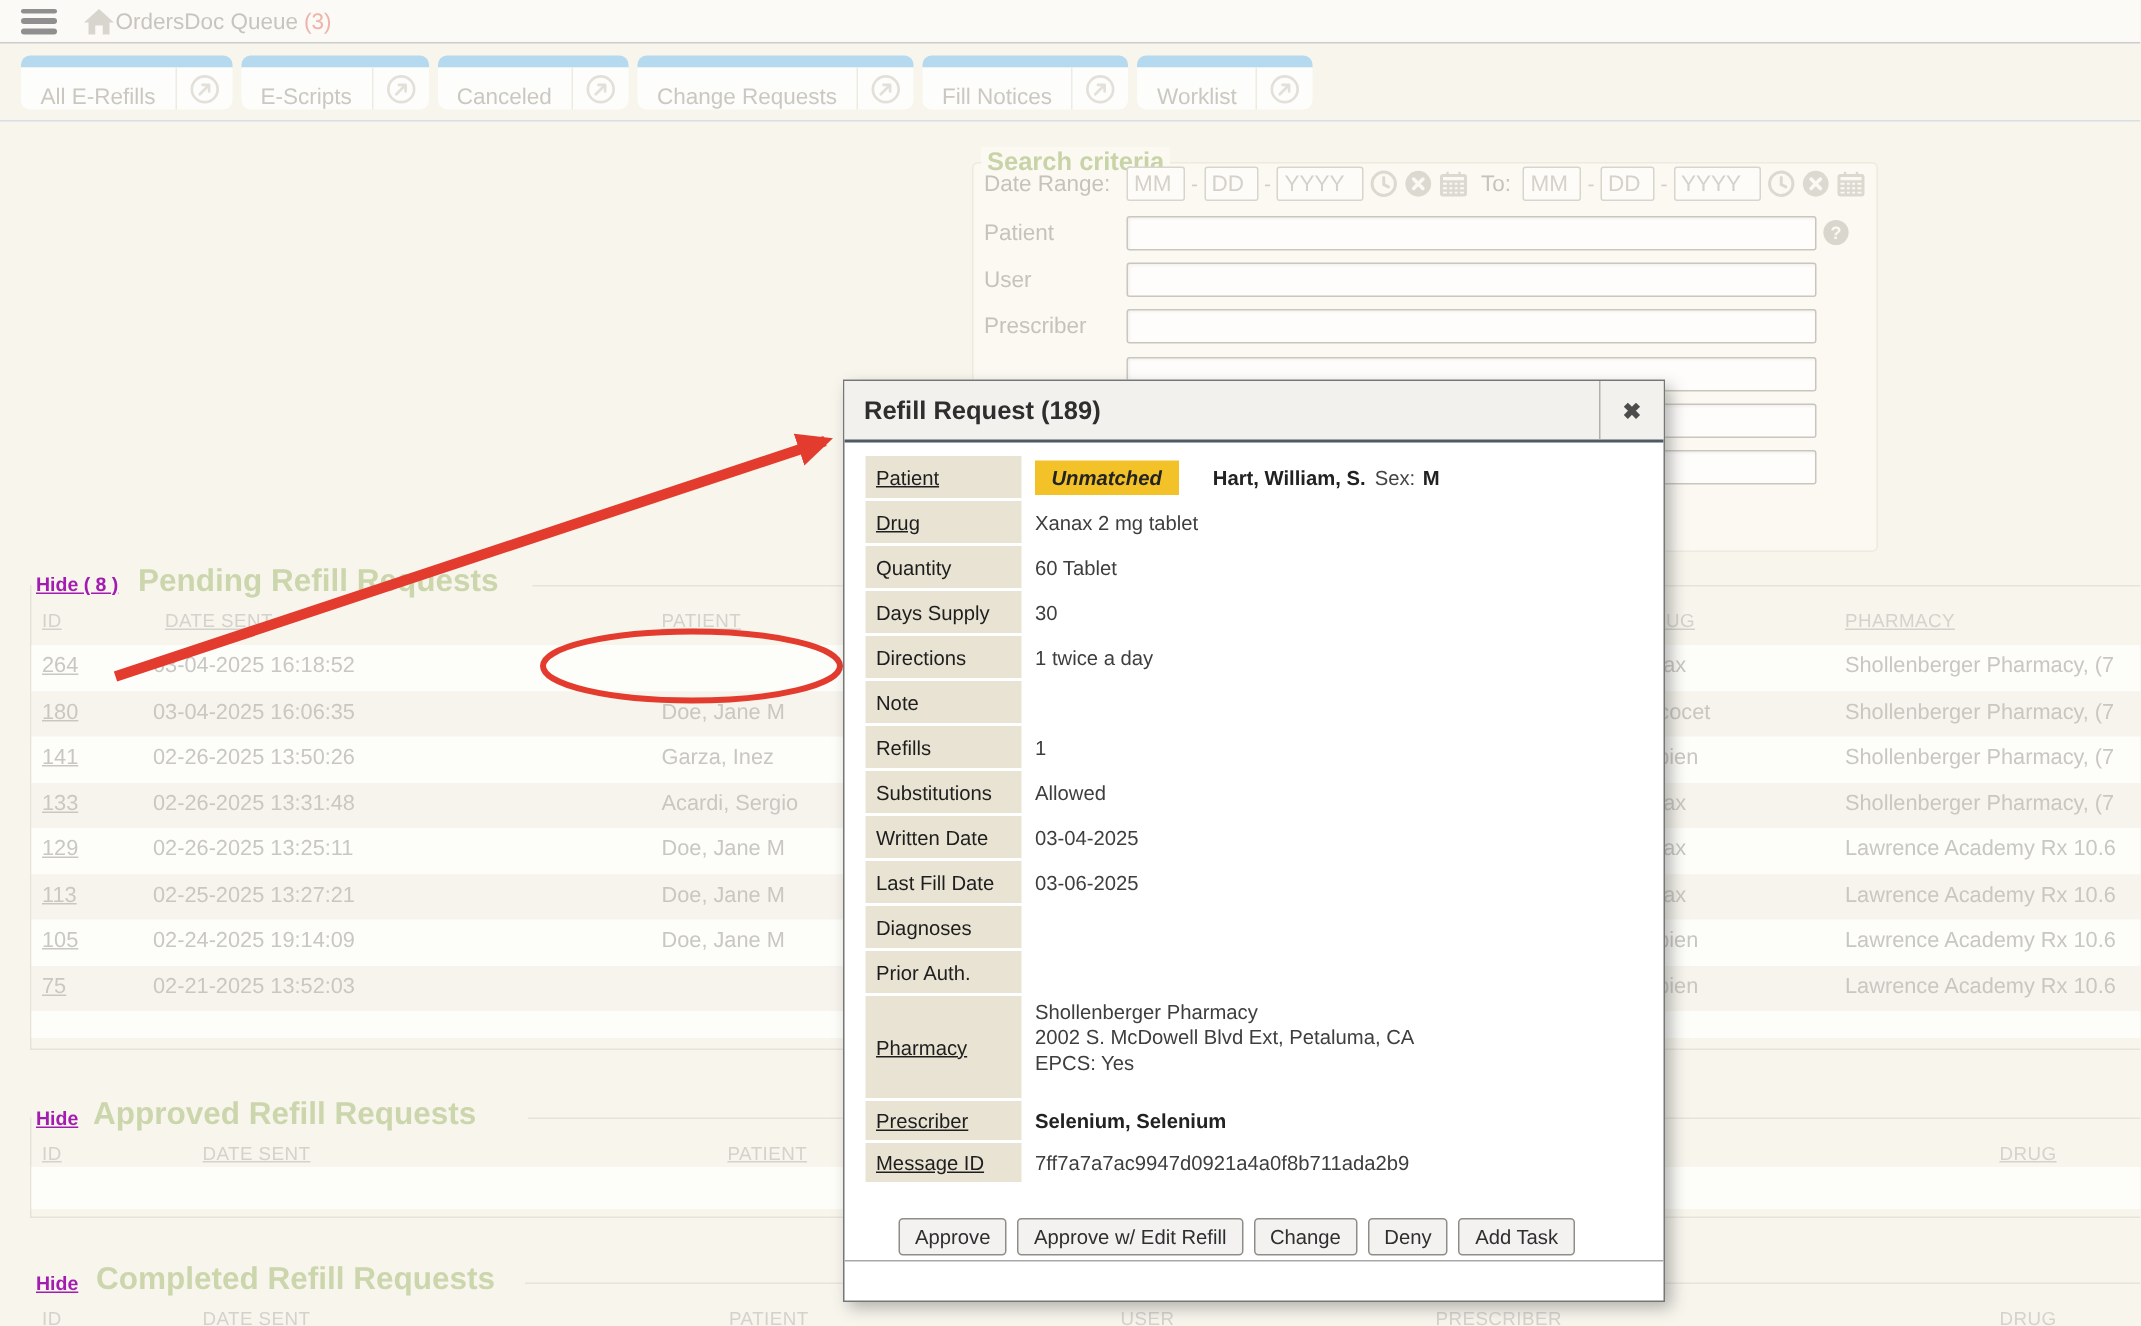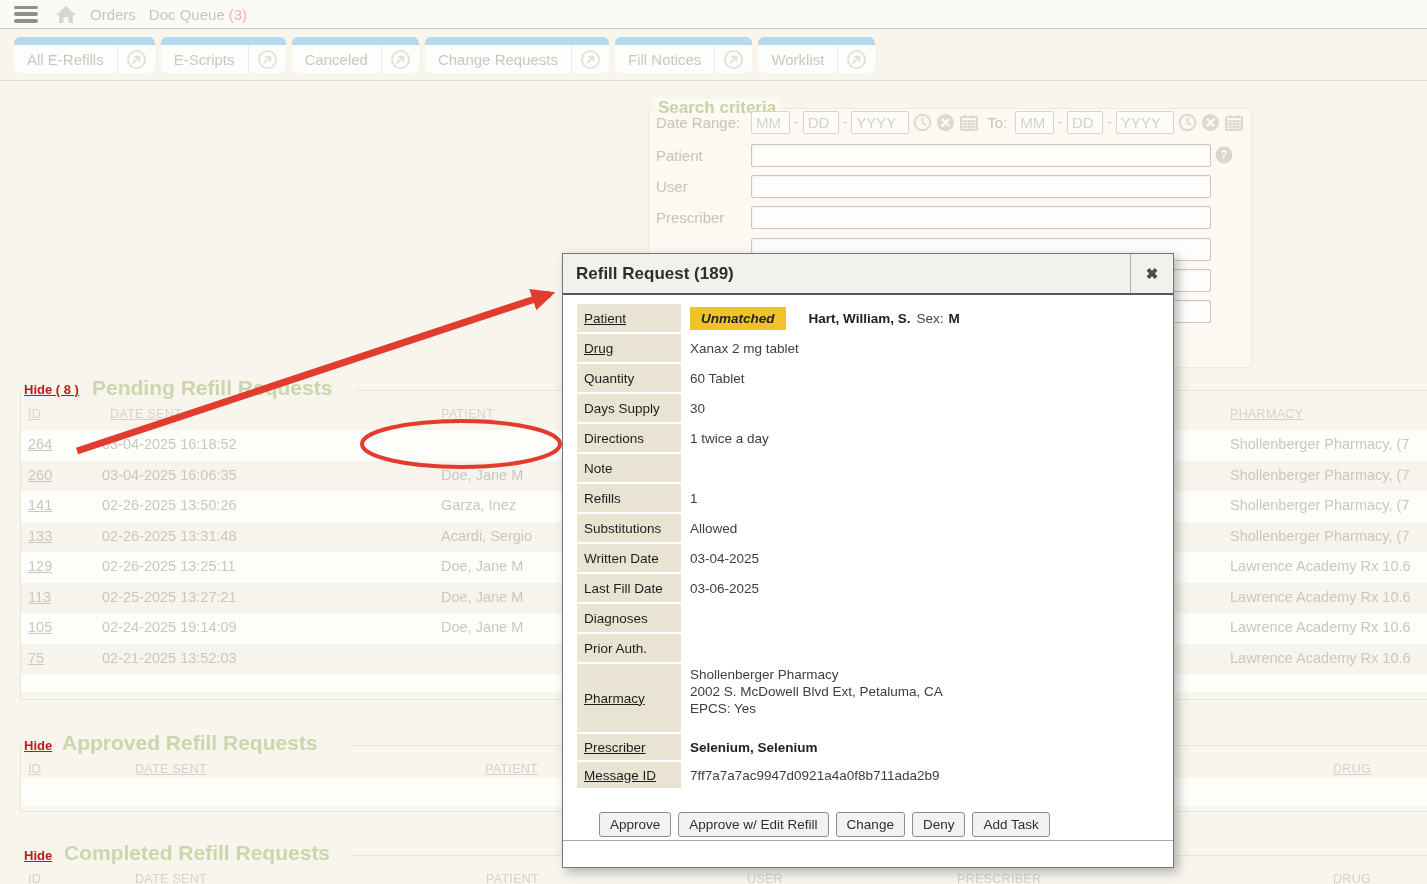--- a/index.html
+++ b/index.html
@@ -8,63 +8,63 @@
     position:relative; overflow:hidden;
     background:#f7f5ec;
     font-family:"Liberation Sans", sans-serif;
     -webkit-font-smoothing:antialiased;
   }
   
   .nav { position:absolute; left:0; top:0; width:1427px; height:29px; background:#fbfaf6; border-bottom:1px solid #cccccc; display:flex; align-items:center; }
   .burger { margin-left:14px; width:24px; height:17px; display:flex; flex-direction:column; justify-content:space-between; cursor:pointer; }
   .burger div { height:3.6px; background:#8f8f8f; border-radius:2px; }
   .homeico { margin-left:17px; width:22px; height:19px; }
-  .navitem { margin-left:13px; font-size:15px; color:#c7c5be; cursor:pointer; }
+  .navitem { margin-left:0; font-size:15px; color:#c7c5be; cursor:pointer; }
   .navcount { color:#f0b3a9; margin-left:4px; }
   
   .tabs { position:absolute; left:14px; top:37px; display:flex; gap:6px; }
   .tab { display:flex; flex-direction:column; border-radius:6px; }
   .tabstrip { height:8px; background:#b5d9ee; border-radius:6px 6px 0 0; }
-  .tabbody { display:flex; align-items:center; background:#fdfdfb; border-radius:0 0 6px 6px; height:28px; }
+  .tabbody { display:flex; align-items:flex-end; background:#fdfdfb; border-radius:0 0 6px 6px; height:28px; }
   .tablabel { padding:0 13px; font-size:15px; color:#cbc8c1; }
   .tabiconbox { border-left:1px solid #edebe3; align-self:stretch; display:flex; align-items:center; padding:0 8px; }
   .tabline { position:absolute; left:0; top:80px; width:1427px; height:1px; background:#d7dfe5; }
   
   .spanel { position:absolute; left:648px; top:108px; width:604px; height:260px; background:#fbf9f2; border:1px solid #edeade; border-radius:4px; }
   .slegend { position:absolute; left:5px; top:-11px; padding:0 4px; background:#fbf9f2; font-size:17px; font-weight:bold; color:#c8d3a8; }
   .srow { position:absolute; left:0; width:100%; display:flex; align-items:center; }
   .slabel { position:absolute; left:7px; font-size:15px; color:#c6c3bc; }
   .sflex { position:absolute; left:102px; display:flex; align-items:center; gap:4px; }
   .din { height:23px; border:1px solid #d8d5cd; border-radius:2px; background:#fdfcf9; font-size:15px; color:#8a8880; padding:0 4px; font-family:"Liberation Sans",sans-serif; }
   .din::placeholder { color:#d5d2ca; }
   .dash { color:#d2cfc7; font-size:14px; }
   .tolabel { font-size:15px; color:#c6c3bc; margin:0 4px; }
   .bigin { height:23px; width:460px; border:1px solid #c9c6be; border-radius:2px; background:#fefdfb; box-shadow:inset 1px 1px 2px rgba(0,0,0,0.05); font-size:14px; padding:0 5px; font-family:"Liberation Sans",sans-serif; }
   .sico { display:block; }
   
-  .hidelink { position:absolute; font-size:13px; font-weight:bold; color:#b91c1c; text-decoration:underline; cursor:pointer; }
+  .hidelink { position:absolute; font-size:13px; font-weight:bold; color:#a21caf; text-decoration:underline; cursor:pointer; }
   .sectitle { position:absolute; font-size:21px; font-weight:bold; color:#ccd6ad; }
   .secline { position:absolute; height:1px; background:#e6e4da; }
   .secbox { position:absolute; border-left:1px solid #e6e4da; border-bottom:1px solid #e6e4da; }
   .colhead { position:absolute; font-size:12.5px; color:#d4d2cc; text-decoration:underline; letter-spacing:0.3px; cursor:pointer; }
   
   .prows { position:absolute; left:21px; top:430px; width:1406px; }
   .prow { position:relative; height:30.5px; cursor:pointer; }
   .prow:nth-of-type(odd) { background:#fdfdfa; }
   .prow:nth-of-type(even) { background:#f6f4ec; }
   .pcell { position:absolute; top:6px; font-size:14.5px; color:#c9c7c1; white-space:nowrap; }
   .pc-id { left:7px; text-decoration:underline; }
   .pc-date { left:81px; }
   .pc-patient { left:420px; }
   .pc-drug { left:1062px; }
   .pc-pharmacy { left:1209px; }
   .emptyrow { height:18px; background:#fdfdfa; }
   .approw { position:absolute; left:21px; top:778px; width:1406px; height:28px; background:#fdfdfa; }
   
-  .modal { position:absolute; left:562px; top:253px; width:612px; height:615px; background:#ffffff; border:1px solid #767676; box-shadow:4px 4px 10px rgba(90,90,90,0.45); z-index:10; }
+  .modal { position:absolute; left:562px; top:253px; width:548px; height:615px; background:#ffffff; border:1px solid #767676; box-shadow:4px 4px 10px rgba(90,90,90,0.45); z-index:10; }
   .mhead { height:41px; background:#f2f1ee; border-bottom:2px solid #4e5a66; display:flex; }
   .mtitle { flex:1; line-height:40px; padding-left:13px; font-size:17px; font-weight:bold; color:#2e2e2e; }
   .mclose { width:43px; border-left:1px solid #b3b1ad; display:flex; align-items:center; justify-content:center; font-size:15px; font-weight:bold; color:#4c4c4c; cursor:pointer; }
   .mcontent { padding:9px 14px 0 14px; display:flex; flex-direction:column; gap:2px; }
   .mrow { display:flex; gap:9px; min-height:28px; }
   .mrow-sm { min-height:26px; }
   .mrow-tall { min-height:68px; }
   .mlabel { width:104px; flex:0 0 104px; background:#e8e3d3; display:flex; align-items:center; padding-left:7px; font-size:13.5px; color:#1e1e1e; }
   .u { text-decoration:underline; cursor:pointer; }
   .mval { display:flex; align-items:center; font-size:13.5px; color:#3e3e3e; white-space:nowrap; }
@@ -284,21 +284,21 @@
 
     <div class="prow">
       <span class="pcell pc-id">264</span>
       <span class="pcell pc-date">03-04-2025 16:18:52</span>
       <span class="pcell pc-patient"></span>
       <span class="pcell pc-drug">Xanax</span>
       <span class="pcell pc-pharmacy">Shollenberger Pharmacy, (7</span>
     </div>
 
     <div class="prow">
-      <span class="pcell pc-id">260</span>
+      <span class="pcell pc-id">180</span>
       <span class="pcell pc-date">03-04-2025 16:06:35</span>
       <span class="pcell pc-patient">Doe, Jane M</span>
       <span class="pcell pc-drug">Percocet</span>
       <span class="pcell pc-pharmacy">Shollenberger Pharmacy, (7</span>
     </div>
 
     <div class="prow">
       <span class="pcell pc-id">141</span>
       <span class="pcell pc-date">02-26-2025 13:50:26</span>
       <span class="pcell pc-patient">Garza, Inez</span>

